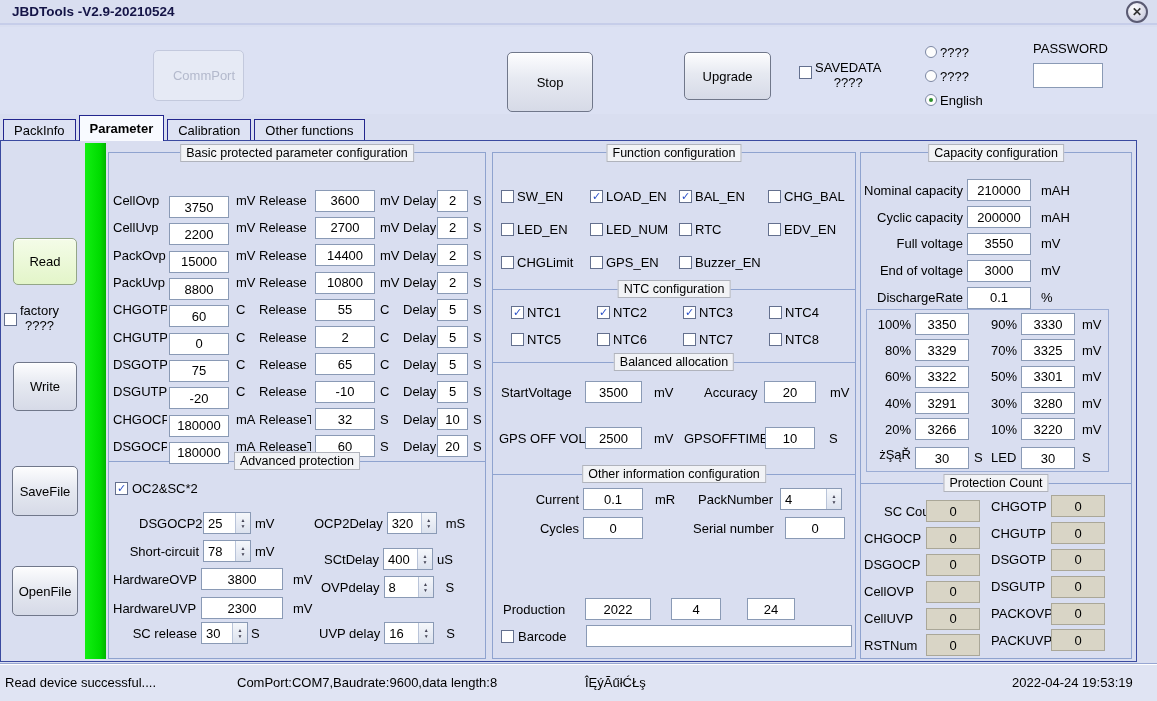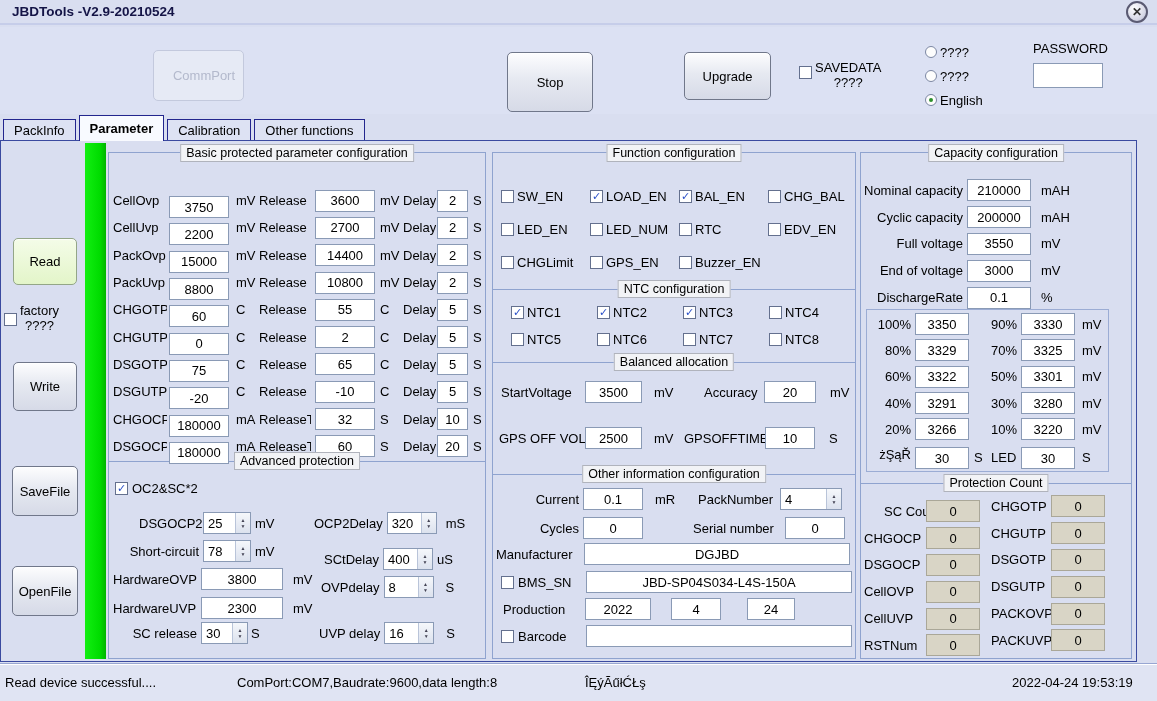--- a/index.html
+++ b/index.html
@@ -524,29 +524,20 @@
     </span>
   </div>
   <div class="mini" style="left:0;top:364px;">
     <span class="lbl" style="width:86px;text-align:right;">Cycles</span>
     <span class="inp" style="width:60px;">0</span>
   </div>
   <div class="mini" style="left:200px;top:364px;">
     <span class="lbl" style="width:88px;">Serial number</span>
     <span class="inp" style="width:60px;">0</span>
   </div>
-  <div class="mini" style="left:3px;top:390px;">
-    <span class="lbl" style="width:84px;">Manufacturer</span>
-    <span class="inp" style="width:266px;">DGJBD</span>
-  </div>
-  <div class="mini" style="left:8px;top:418px;gap:4px;">
-    <span class="checkbox"></span>
-    <span class="lbl" style="width:60px;">BMS_SN</span>
-    <span class="inp" style="width:266px;">JBD-SP04S034-L4S-150A</span>
-  </div>
   <div class="mini" style="left:10px;top:445px;">
     <span class="lbl" style="width:78px;">Production</span>
     <span class="inp" style="width:66px;">2022</span>
     <span class="inp" style="width:50px;margin-left:20px;">4</span>
     <span class="inp" style="width:48px;margin-left:26px;">24</span>
   </div>
   <div class="mini" style="left:8px;top:472px;gap:4px;">
     <span class="checkbox"></span>
     <span class="lbl" style="width:60px;">Barcode</span>
     <span class="inp" style="width:266px;"></span>

